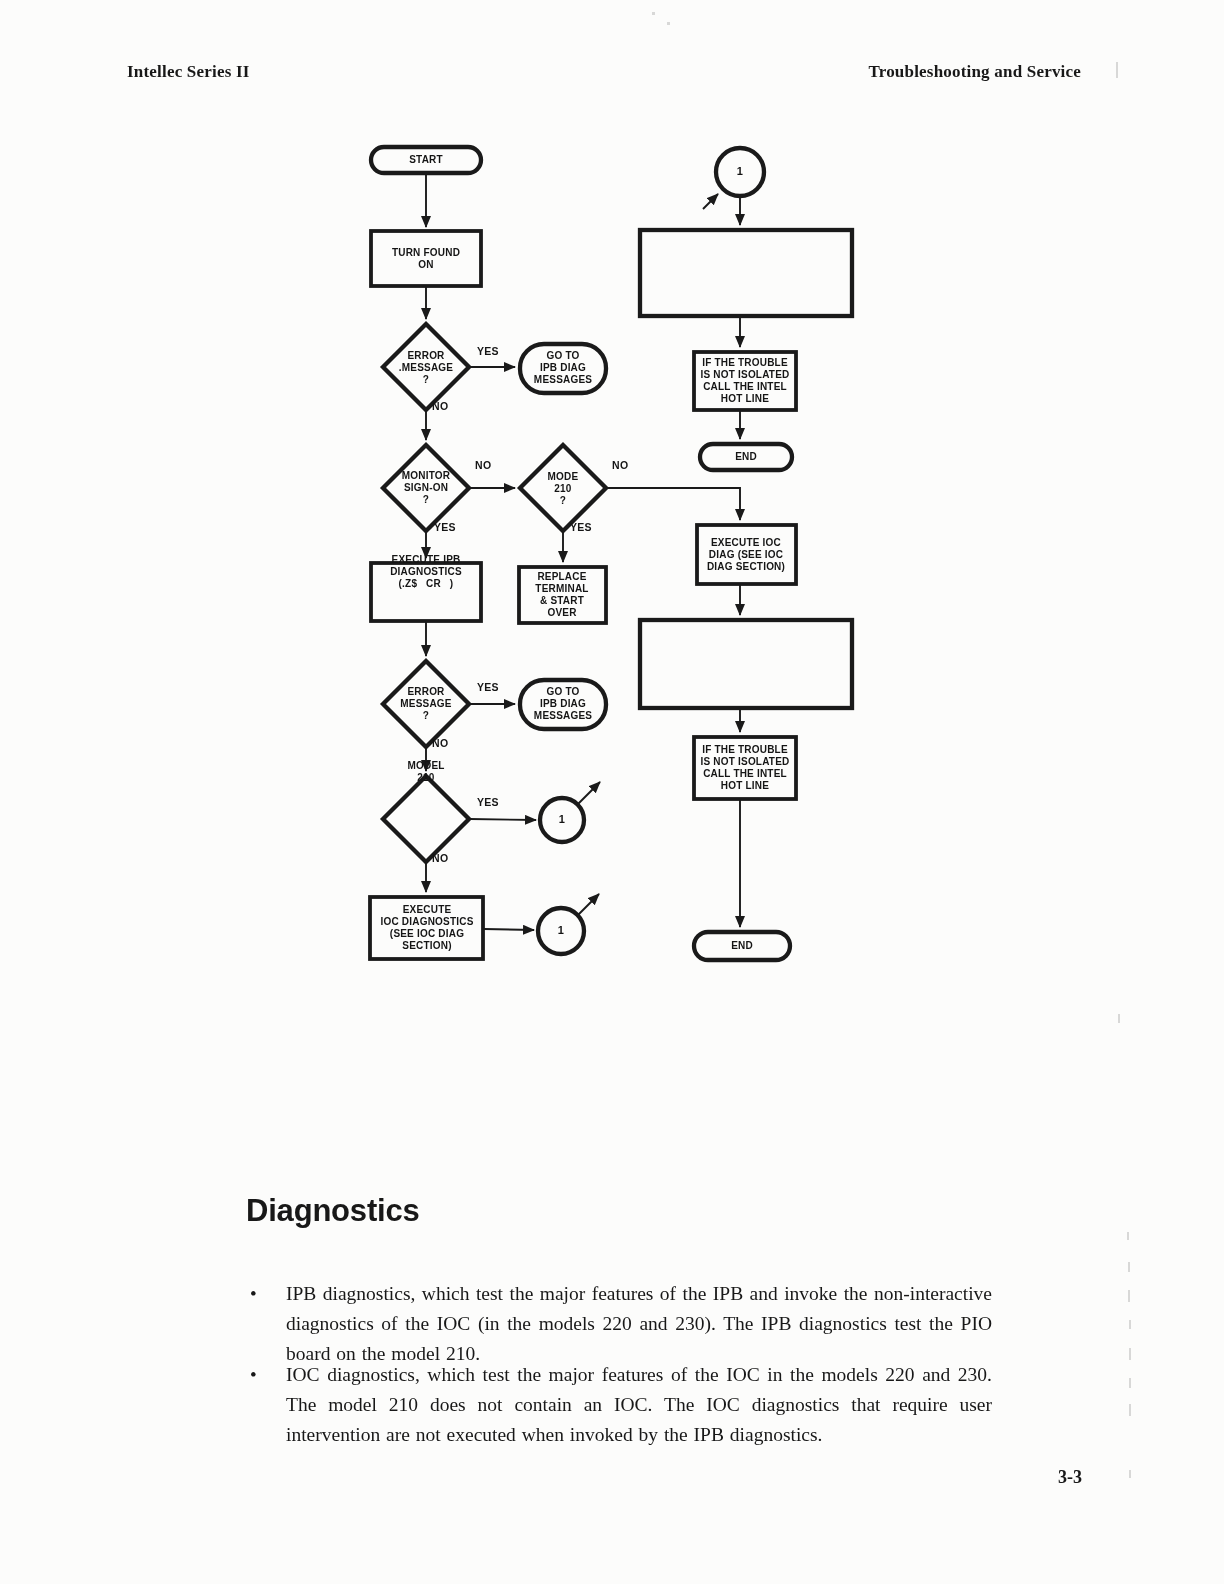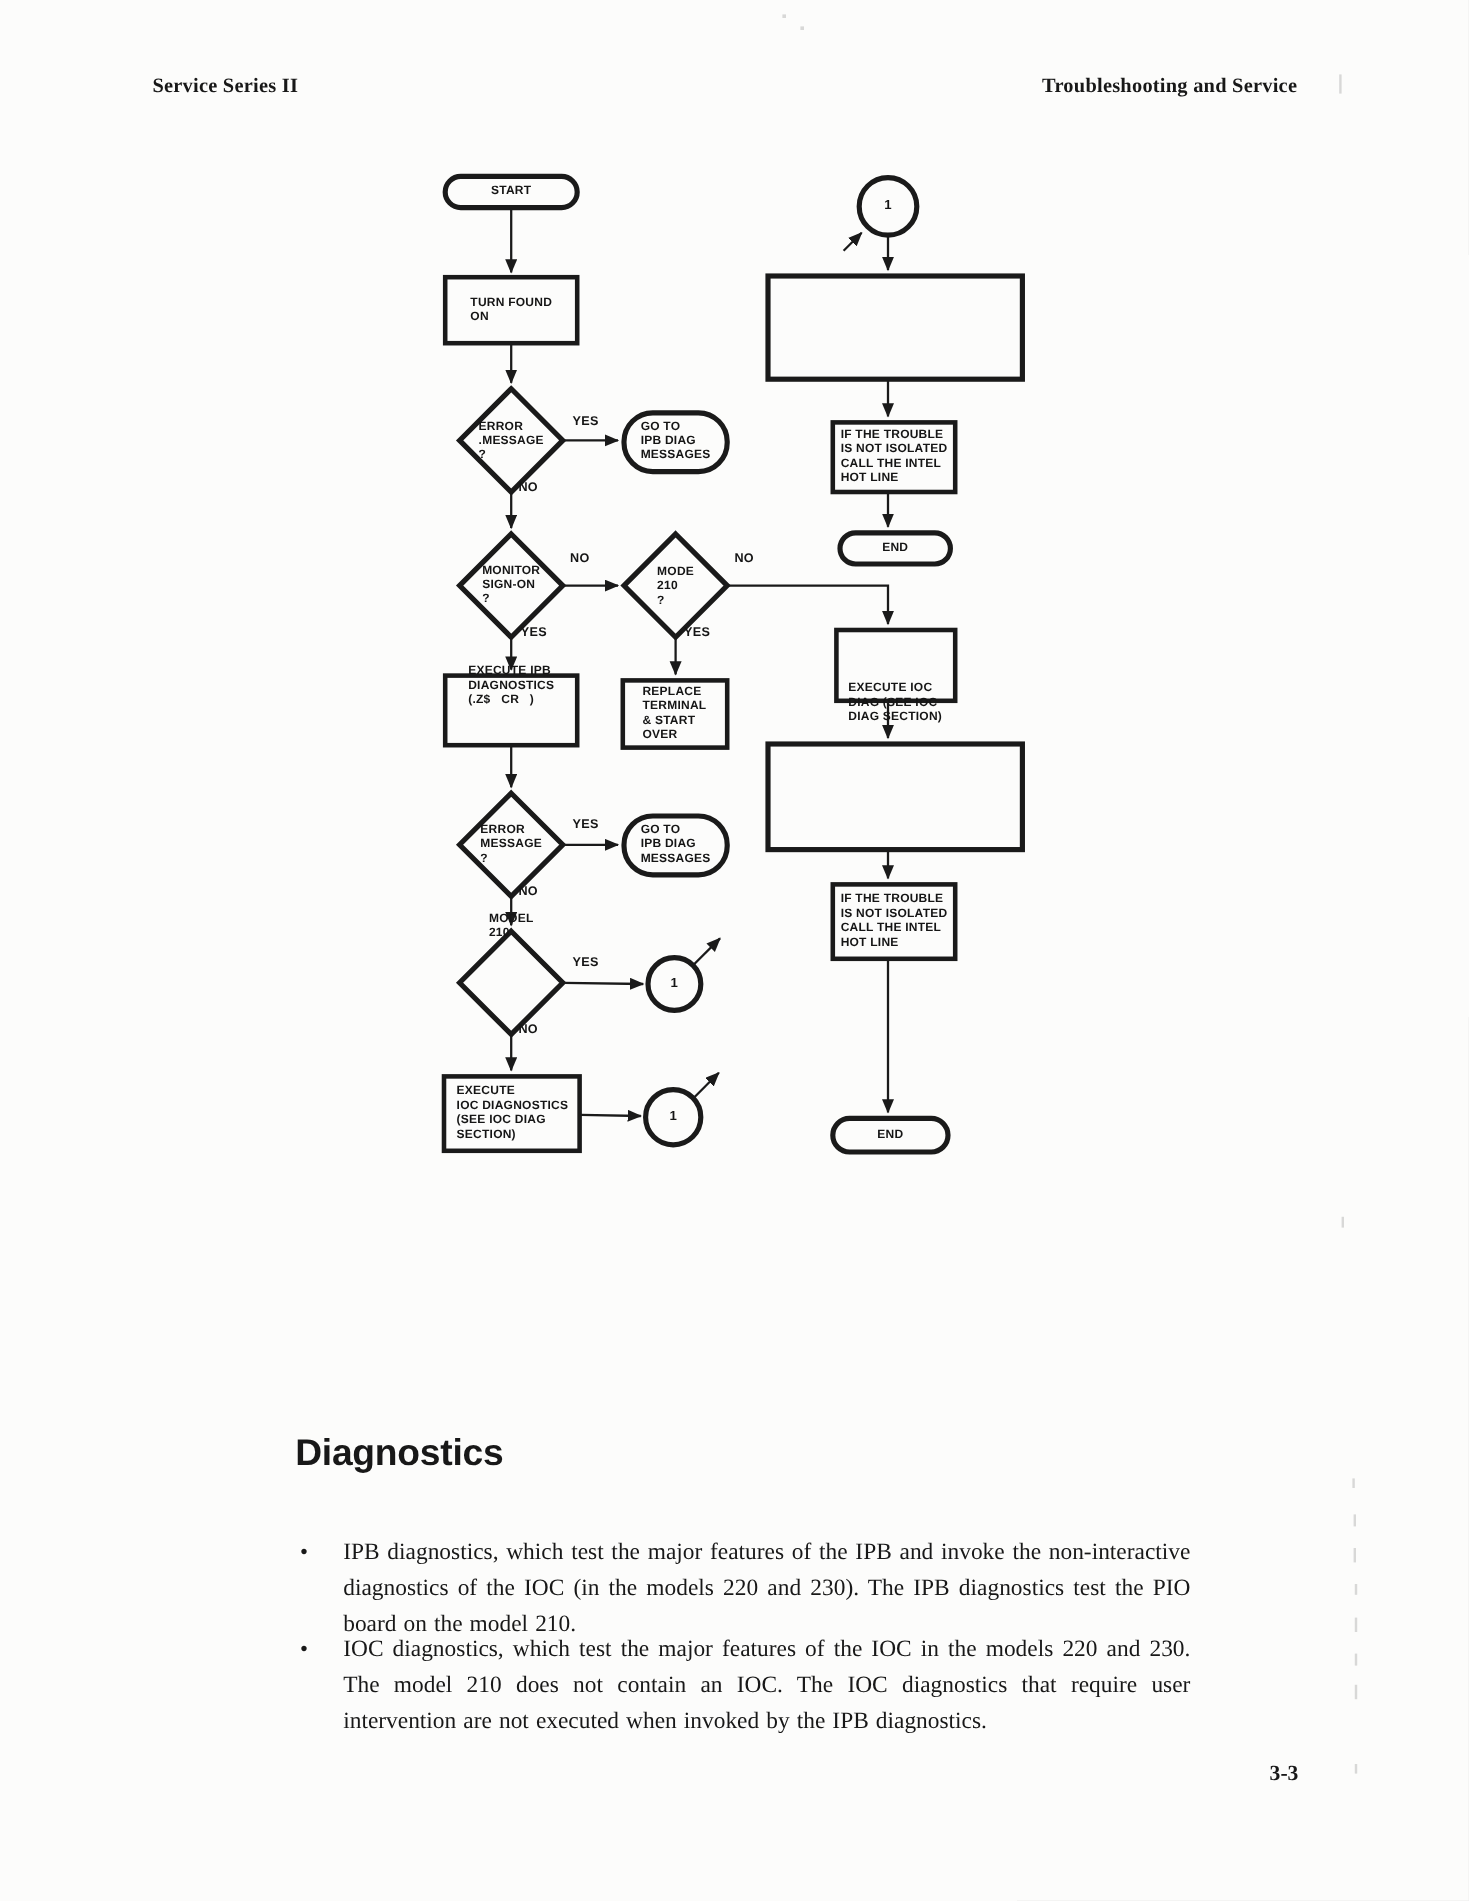--- a/index.html
+++ b/index.html
@@ -13,21 +13,21 @@
   .hdr-left{left:127px; top:62px;}
   .hdr-right{right:143px; top:62px;}
   
   .fc-svg{position:absolute; left:0; top:0;}
   .fc-svg .shape{fill:none; stroke:#1a1a1a; stroke-width:3.8px;}
   .fc-svg .shape-th{fill:none; stroke:#1a1a1a; stroke-width:4.3px; stroke-linejoin:miter;}
   .fc-svg .ln{fill:none; stroke:#1a1a1a; stroke-width:1.9px;}
   
   .node-label{
     position:absolute; transform:translate(-50%,-50%);
-    white-space:pre-line; 
+    white-space:pre-line; text-align:center;
     font:bold 10px/1.2 "Liberation Sans", sans-serif; letter-spacing:.2px; color:#151515;
   }
   .box-label{
     position:absolute; white-space:normal; text-align:justify;
     font:bold 10.5px/1.26 "Liberation Sans", sans-serif; letter-spacing:.3px; color:#151515;
   }
   .branch{
     position:absolute; font:bold 10.5px/12px "Liberation Sans", sans-serif;
     letter-spacing:.3px; color:#151515;
   }
@@ -42,21 +42,21 @@
   .bullet-text{flex:1; text-align:justify; font:19.5px/30px "Liberation Serif", serif; word-spacing:1px;}
   .pageno{position:absolute; left:1058px; top:1466px; font:bold 18px/22px "Liberation Serif", serif;}
   
   .art{position:absolute; background:#b9b9b9; opacity:.55;}
 </style>
 </head>
 <body>
 
 <div class="page">
 
-  <div class="hdr hdr-left">Service Series II</div>
+  <div class="hdr hdr-left">Intellec Series II</div>
   <div class="hdr hdr-right">Troubleshooting and Service</div>
 
   <svg class="fc-svg" width="1224" height="1584" viewBox="0 0 1224 1584" xmlns="http://www.w3.org/2000/svg">
     <defs>
       <marker id="ah" markerUnits="userSpaceOnUse" markerWidth="14" markerHeight="12" refX="11" refY="5" orient="auto">
         <path d="M0,0 L12,5 L0,10 Z" fill="#1a1a1a"></path>
       </marker>
     </defs>
 
     <rect class="shape-th" x="371" y="147" width="110" height="26" rx="13"></rect>
@@ -143,21 +143,21 @@
 IOC DIAGNOSTICS
 (SEE IOC DIAG
 SECTION)</div>
   <div class="node-label conn-label" style="left:561px;top:931px;">1</div>
   <div class="node-label conn-label" style="left:740px;top:172px;">1</div>
   <div class="node-label" style="left:745px;top:381px;">IF THE TROUBLE
 IS NOT ISOLATED
 CALL THE INTEL
 HOT LINE</div>
   <div class="node-label" style="left:746px;top:457px;">END</div>
-  <div class="node-label" style="left:746px;top:555px;margin-top:31px;">EXECUTE IOC
+  <div class="node-label" style="left:746px;top:555px;">EXECUTE IOC
 DIAG (SEE IOC
 DIAG SECTION)</div>
   <div class="node-label" style="left:745px;top:768px;">IF THE TROUBLE
 IS NOT ISOLATED
 CALL THE INTEL
 HOT LINE</div>
   <div class="node-label" style="left:742px;top:946px;">END</div>
 
   <div class="branch" style="left:477px;top:345px;">YES</div>
   <div class="branch" style="left:432px;top:400px;">NO</div>

